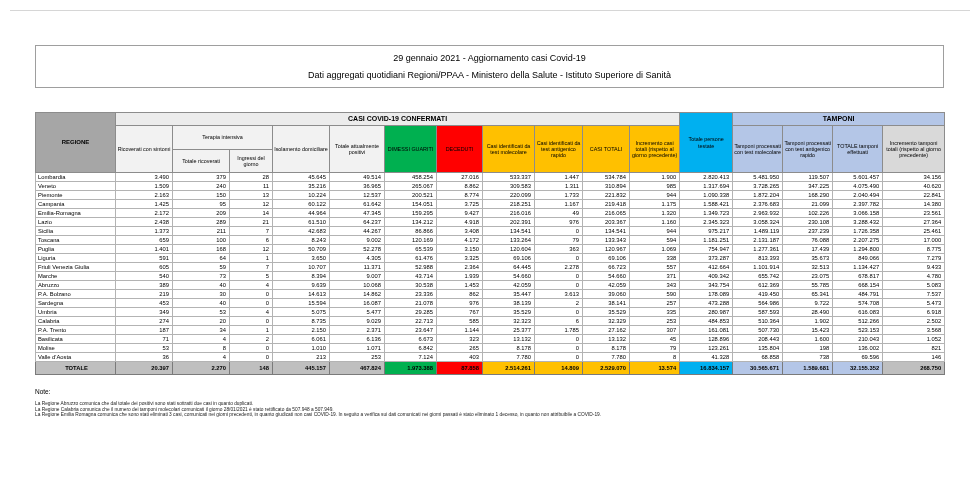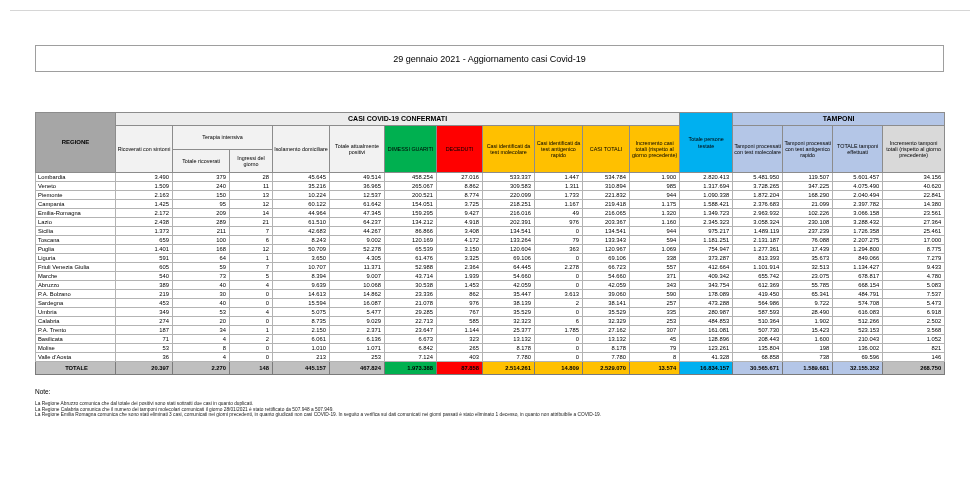--- a/index.html
+++ b/index.html
@@ -1,20 +1,20 @@
 <!DOCTYPE html>
 <html><head>
 <meta charset="utf-8">
 <style>
   * { margin:0; padding:0; box-sizing:border-box; }
   html,body { width:980px; height:496px; background:#ffffff; font-family:"Liberation Sans", sans-serif; color:#000; }
   .page { position:relative; width:980px; height:496px; overflow:hidden; }
   .top-rule { position:absolute; top:10px; left:10px; width:960px; border-top:1px solid #d6d6d6; }
 
-  .title-box { position:absolute; left:35px; top:45px; width:909px; height:27px;
+  .title-box { position:absolute; left:35px; top:45px; width:909px; height:43px;
                border:1px solid #9e9e9e; display:flex; flex-direction:column; justify-content:space-evenly; }
   .title-line { text-align:center; font-size:9px; line-height:10px; }
 
   table.covid { position:absolute; left:35px; top:112px; width:909px; border-collapse:collapse;
                 table-layout:fixed; border:1px solid #404040; }
   th, td { border:1px solid #8c8c8c; overflow:hidden; }
   th { font-weight:normal; font-size:5.4px; line-height:1.15; text-align:center; vertical-align:middle;
        background:#f2f2f2; padding:1px; }
   th.banner { font-size:7px; font-weight:bold; background:#ececec; height:13px; }
   th.banner-blue { font-size:7px; font-weight:bold; background:#b4c6e7; height:13px; }
@@ -48,20 +48,21 @@
   .notes .note-line { font-size:4.8px; line-height:5.6px; color:#1a1a1a; }
 </style>
 </head>
 <body>
 
 <div class="page">
   <div class="top-rule"></div>
 
   <div class="title-box">
     <div class="title-line">29 gennaio 2021 - Aggiornamento casi Covid-19</div>
+    <div class="title-line">Dati aggregati quotidiani Regioni/PPAA - Ministero della Salute - Istituto Superiore di Sanità</div>
   </div>
 
   <table class="covid">
     <colgroup>
       <col style="width:80px">
         <col style="width:57px">
         <col style="width:57px">
         <col style="width:43px">
       <col style="width:57px">
         <col style="width:55px">

